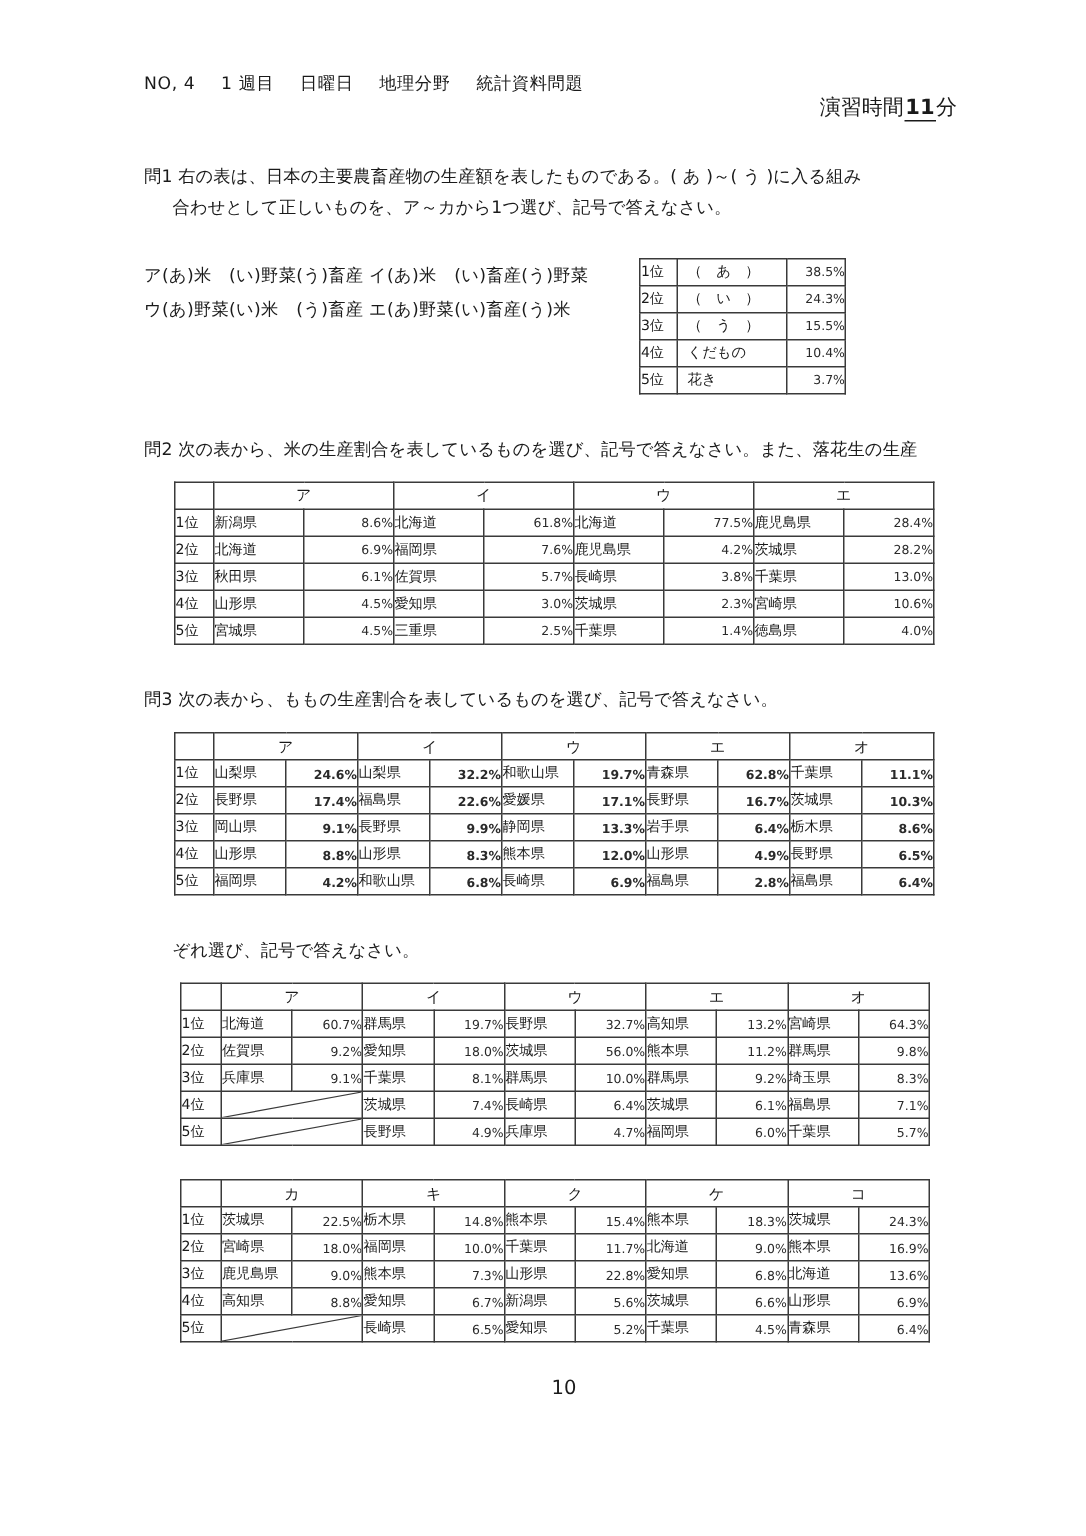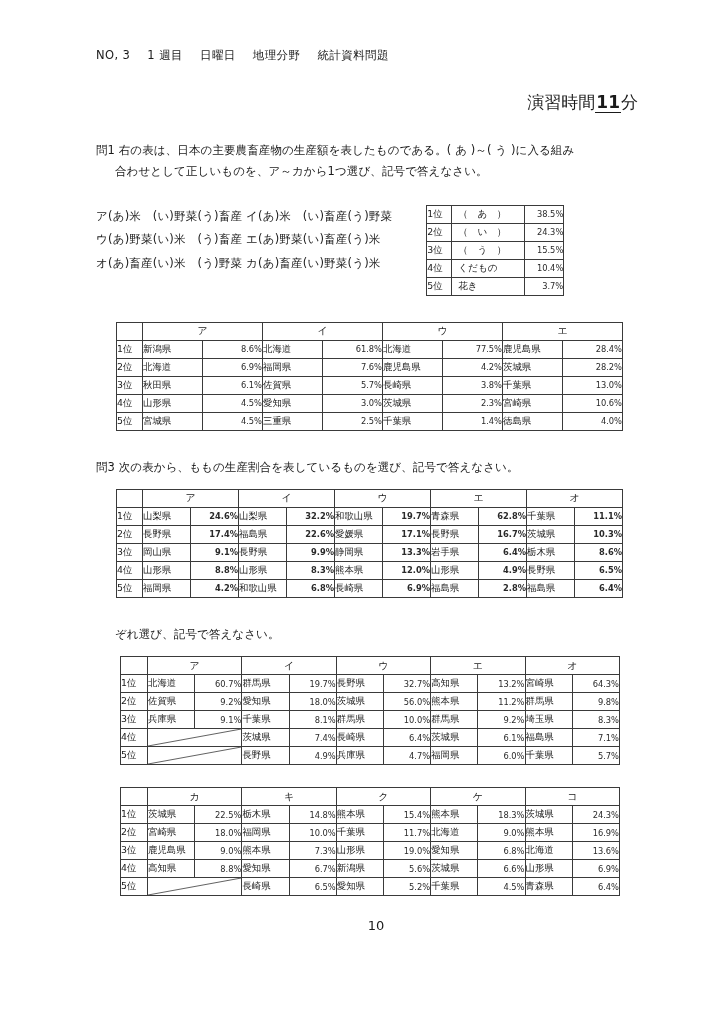--- a/index.html
+++ b/index.html
@@ -24,23 +24,23 @@
   }
 
   
   .doc-header {
     font-size: 11.5px;
     letter-spacing: 0.4px;
     white-space: nowrap;
   }
   .doc-header .seg { margin-right: 13px; }
   .time-line {
-    margin-top: 28px;
+    margin-top: 0;
     text-align: right;
-    font-size: 17px;
+    font-size: 14px;
     padding-right: 8px;
     white-space: nowrap;
   }
   .time-num {
     border-bottom: 1.3px solid #1a1a1a;
     padding: 0 1px;
     font-weight: bold;
   }
 
   
@@ -154,21 +154,21 @@
     font-size: 13px;
     margin-left: 28px;
   }
 </style>
 </head>
 <body>
 
 <div class="page">
 
   <div class="doc-header">
-    <span class="seg">NO, 3</span>
+    <span class="seg">NO, 4</span>
     <span class="seg">1 週目</span>
     <span class="seg">日曜日</span>
     <span class="seg">地理分野</span>
     <span class="seg">統計資料問題</span>
   </div>
 
   <div class="time-line">
     <span>演習時間</span><span class="time-num">11</span><span>分</span>
   </div>
 
@@ -179,24 +179,20 @@
     <div class="q1-row">
       <div class="choices">
         <div class="choice-line">
           <span>ア(あ)米　(い)野菜(う)畜産</span>
           <span class="choice-col2">イ(あ)米　(い)畜産(う)野菜</span>
         </div>
         <div class="choice-line">
           <span>ウ(あ)野菜(い)米　(う)畜産</span>
           <span class="choice-col2">エ(あ)野菜(い)畜産(う)米</span>
         </div>
-        <div class="choice-line">
-          <span>オ(あ)畜産(い)米　(う)野菜</span>
-          <span class="choice-col2">カ(あ)畜産(い)野菜(う)米</span>
-        </div>
       </div>
 
       <table class="grid t-q1">
         <tbody id="q1-body">
             <tr>
               <td class="rank-cell">1位</td>
               <td class="name-cell">（　あ　）</td>
               <td class="pct-cell">38.5%</td>
             </tr>
             <tr>
@@ -218,20 +214,21 @@
               <td class="rank-cell">5位</td>
               <td class="name-cell">花き</td>
               <td class="pct-cell">3.7%</td>
             </tr>
           </tbody>
       </table>
     </div>
   </div>
 
   <div class="q-block">
+    <div class="q-line">問2  次の表から、米の生産割合を表しているものを選び、記号で答えなさい。また、落花生の生産</div>
     <div class="tbl-wrap c4">
       <table class="grid t-q2">
         <thead id="q2-head">
             <tr>
               <th class="rank-cell blank-cell"></th>
               <th class="hdr-cell" colspan="2">ア</th>
               <th class="hdr-cell" colspan="2">イ</th>
               <th class="hdr-cell" colspan="2">ウ</th>
               <th class="hdr-cell" colspan="2">エ</th>
             </tr>
@@ -510,21 +507,21 @@
               <td class="name-cell">熊本県</td>
               <td class="pct-cell">16.9%</td>
             </tr>
             <tr>
               <td class="rank-cell">3位</td>
               <td class="name-cell">鹿児島県</td>
               <td class="pct-cell">9.0%</td>
               <td class="name-cell">熊本県</td>
               <td class="pct-cell">7.3%</td>
               <td class="name-cell">山形県</td>
-              <td class="pct-cell">19.0%</td>
+              <td class="pct-cell">22.8%</td>
               <td class="name-cell">愛知県</td>
               <td class="pct-cell">6.8%</td>
               <td class="name-cell">北海道</td>
               <td class="pct-cell">13.6%</td>
             </tr>
             <tr>
               <td class="rank-cell">4位</td>
               <td class="name-cell">高知県</td>
               <td class="pct-cell">8.8%</td>
               <td class="name-cell">愛知県</td>

